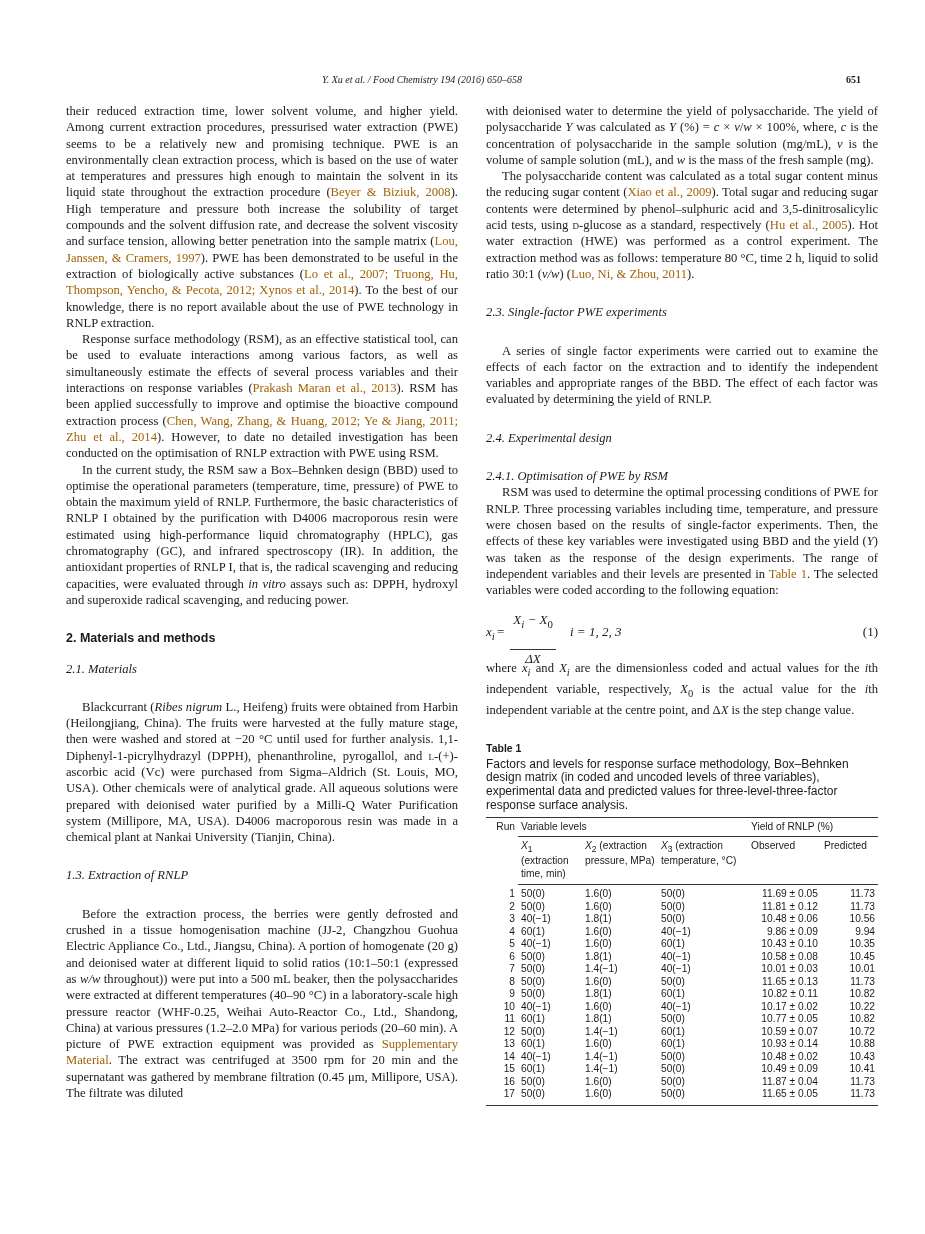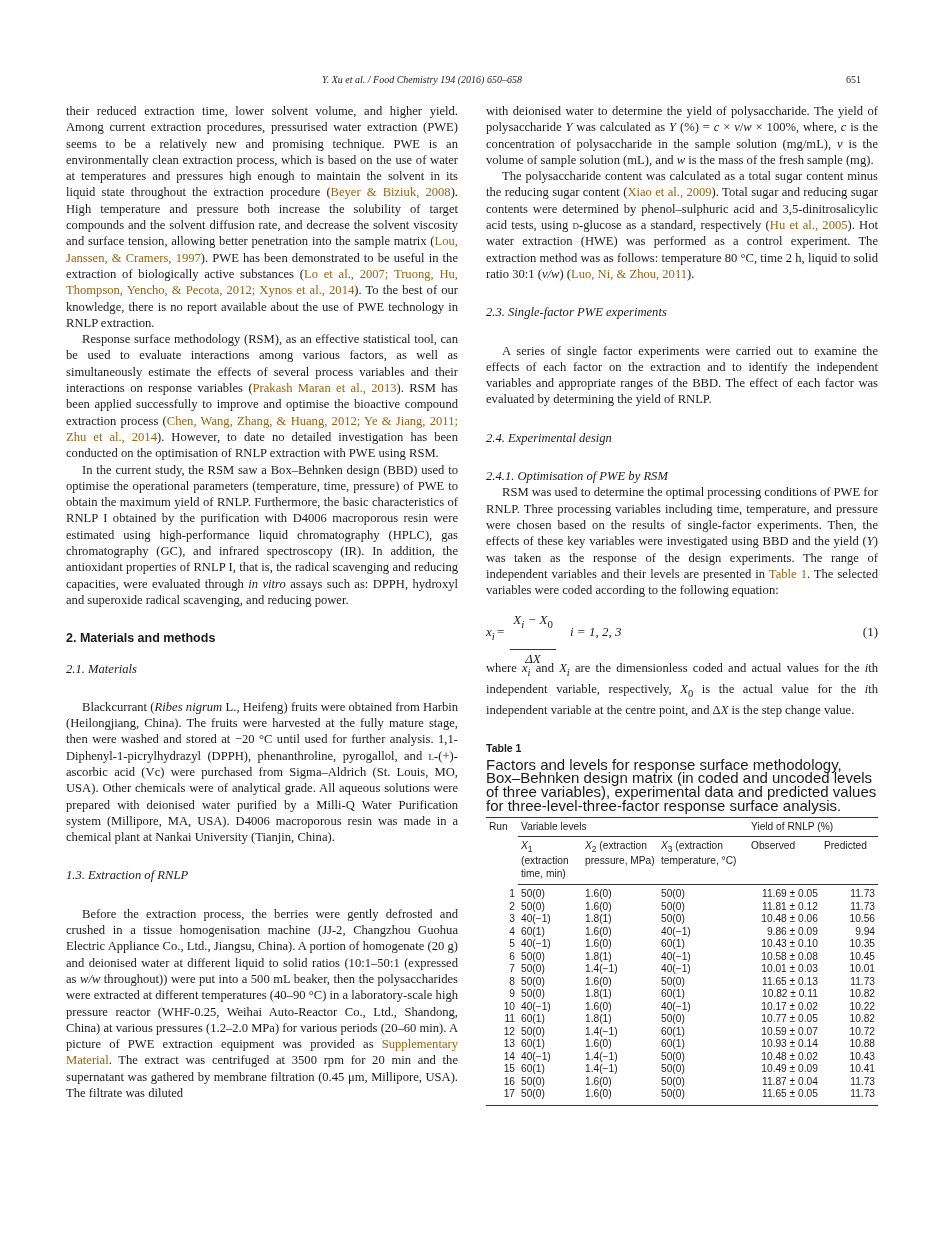--- a/index.html
+++ b/index.html
@@ -1,21 +1,21 @@
 <!DOCTYPE html>
 <html><head>
 <meta charset="utf-8">
 <style>
   html, body { margin: 0; padding: 0; background: #ffffff; }
   body { width: 925px; height: 1234px; position: relative; overflow: hidden;
          font-family: "Liberation Serif", "DejaVu Serif", serif; color: #1a1a1a; }
   .running-head { position: absolute; top: 74px; left: 0; width: 925px; height: 14px;
          font-size: 10px; font-style: italic; }
   .running-head .journal { position: absolute; left: 0; width: 844px; text-align: center; top: 0; }
-  .running-head .pageno { position: absolute; right: 64px; top: 0; font-style: normal; }
+  .running-head .pageno { position: absolute; right: 64px; top: 0; font-style: normal; font-weight: bold; }
 
   .col { position: absolute; top: 103px; width: 392px; font-size: 12.6px; line-height: 16.3px; }
   .col.left { left: 66px; }
   .col.right { left: 486px; }
   p { margin: 0; text-align: justify; hyphens: auto; }
   p.ind { text-indent: 16px; }
   .cite { color: #a16207; }
   .ital { font-style: italic; }
   .sc { font-variant: small-caps; }
   h2.sec { font-family: "Liberation Sans", "DejaVu Sans", sans-serif; font-size: 12.5px; font-weight: bold; margin: 0; }
@@ -25,25 +25,25 @@
   .eq .lhs { position: absolute; left: 0; top: 12px; }
   .eq .frac { position: absolute; left: 24px; top: 0; text-align: center; width: 46px; }
   .eq .frac .num { display: block; border-bottom: 1px solid #333; padding-bottom: 17px; }
   .eq .frac .den { display: block; padding-top: 1px; }
   .eq .cond { position: absolute; left: 84px; top: 12px; }
   .eq .eqno { position: absolute; right: 0; top: 12px; font-style: normal; }
   .eq .eqsign { position: absolute; left: 11px; top: 12px; font-style: normal; }
 
   .table-block { font-family: "Liberation Sans", "DejaVu Sans", sans-serif; }
   .table-title { font-weight: bold; font-size: 10.5px; margin: 0 0 1px 0; }
-  .table-caption { font-size: 15px; line-height: 13.7px; margin: 0 0 5px 0; }
+  .table-caption { font-size: 12px; line-height: 13.7px; margin: 0 0 5px 0; }
   table.data { border-collapse: collapse; width: 392px; font-size: 10.2px; line-height: 12.5px; }
   table.data thead tr.top th { border-top: 1.3px solid #333; }
   table.data th { font-weight: normal; text-align: left; vertical-align: top; padding: 3px 3px 2px 3px; }
-  table.data th.run { width: 26px; }
+  table.data th.run { text-align: right; width: 26px; }
   table.data th.group { border-bottom: 1px solid #333; }
   table.data thead tr.sub th { padding-bottom: 4px; border-bottom: 1.3px solid #333; margin-top: 28px; }
   table.data td { padding: 0 3px; white-space: nowrap; }
   table.data td.run { text-align: right; }
   table.data td.obs, table.data td.pred { text-align: right; }
   table.data tbody tr:first-child td { padding-top: 3px; }
   table.data tbody tr:last-child td { padding-bottom: 4px; border-bottom: 1.3px solid #333; }
   .gap-s { height: 8px; } .gap-m { height: 14px; } .gap-l { height: 22px; }
 </style>
 </head>

